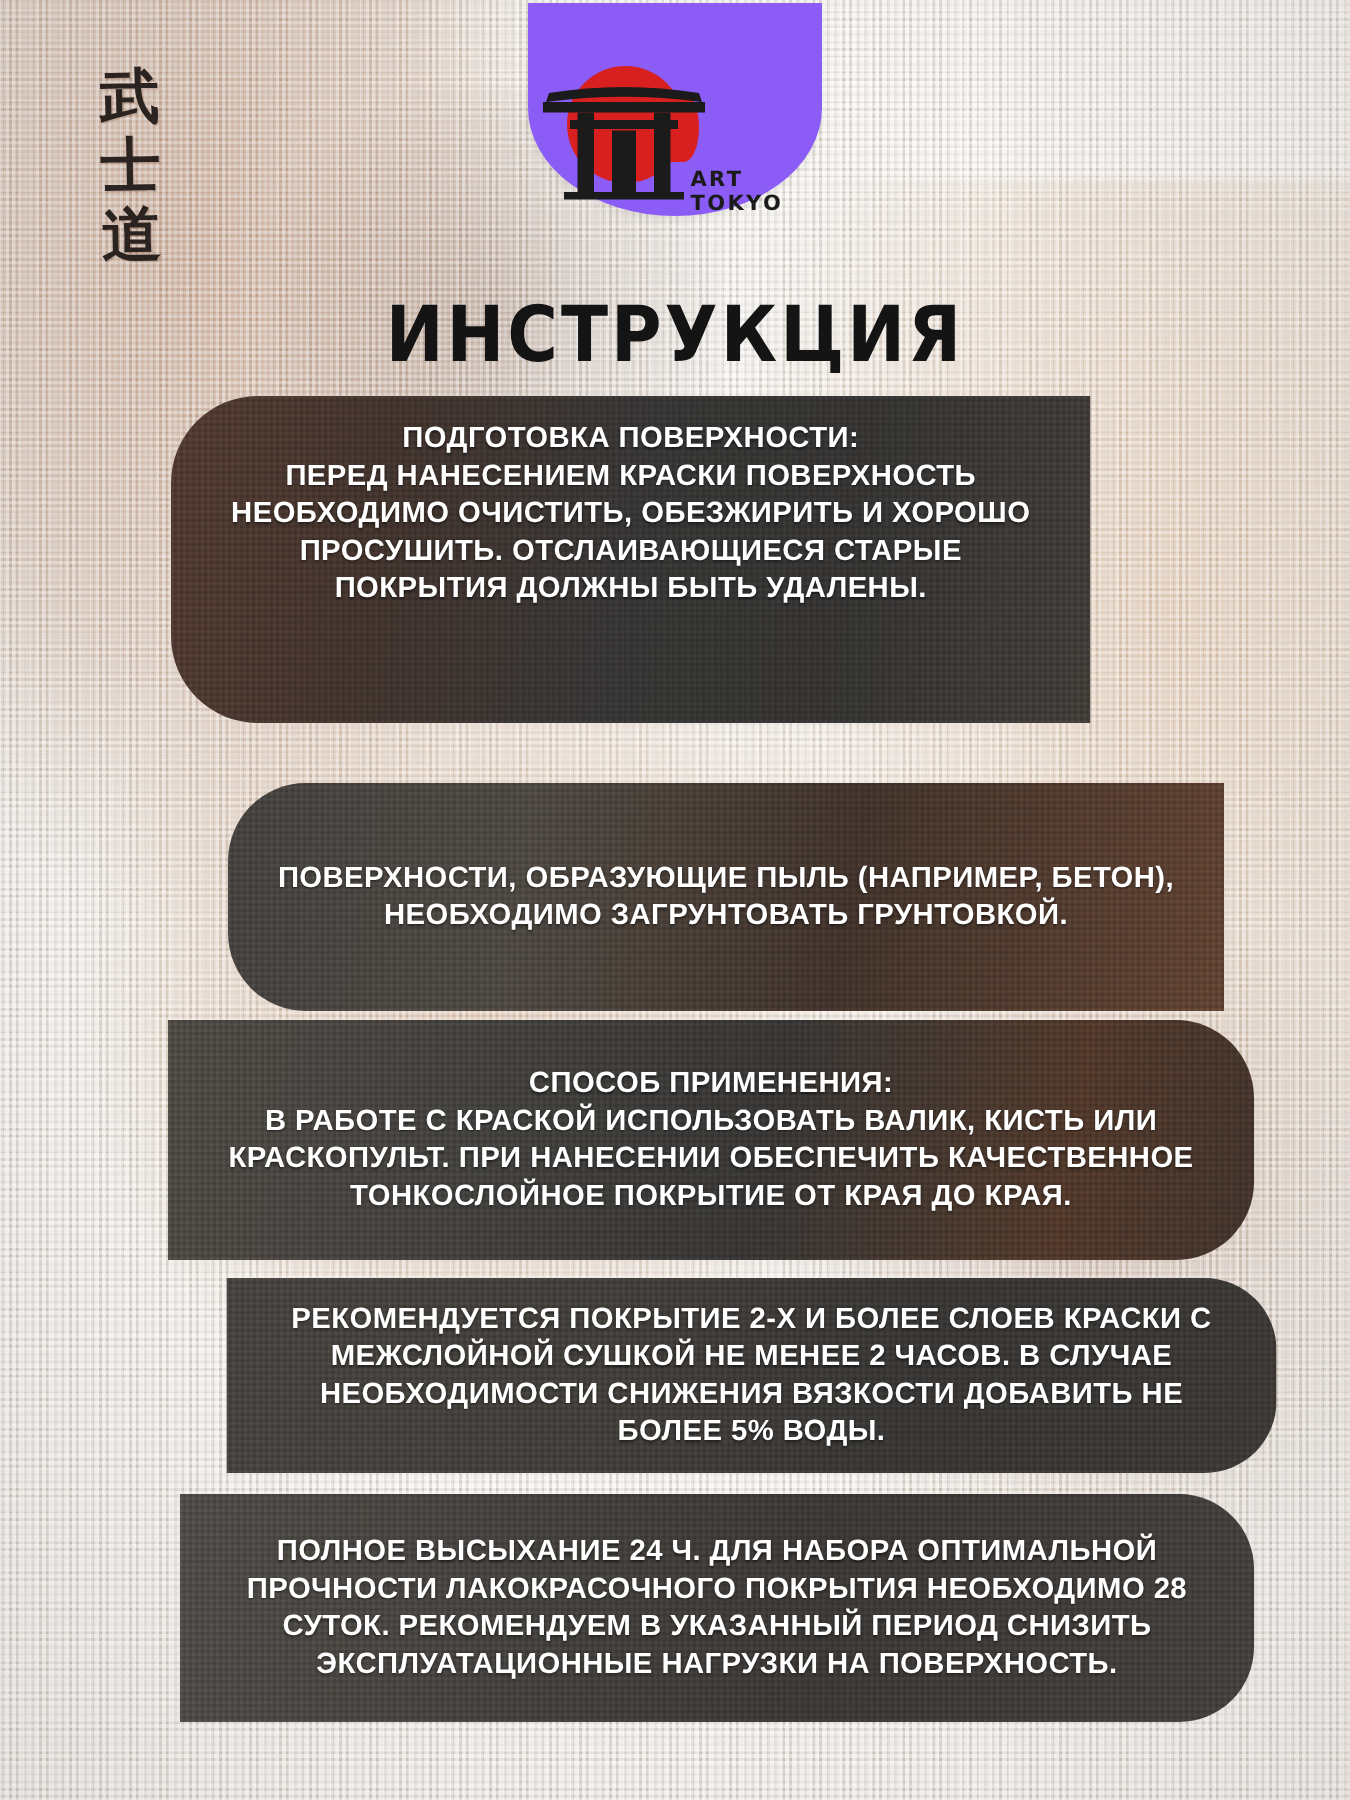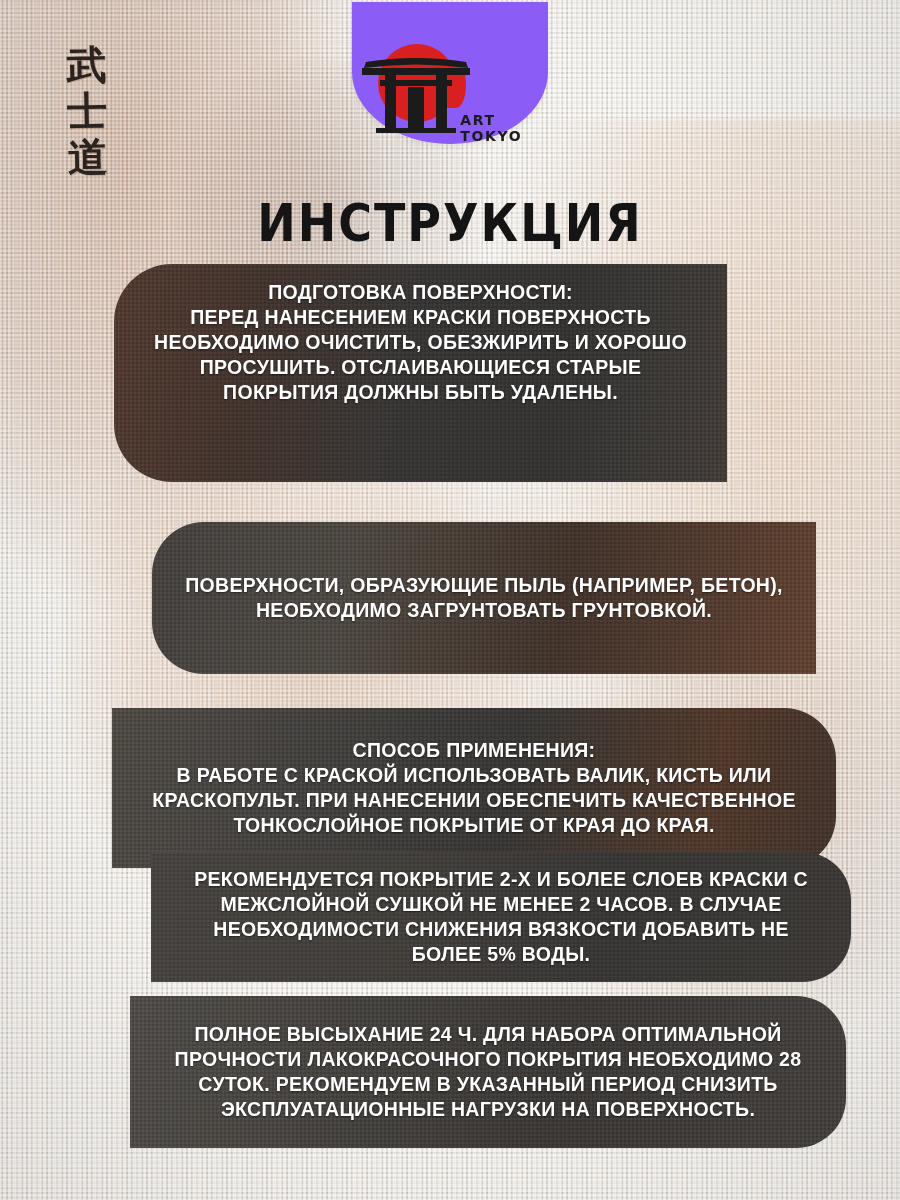--- a/index.html
+++ b/index.html
@@ -201,21 +201,21 @@
   .b2 {
     left: 152px; top: 506px; width: 664px; height: 152px;
     border-radius: 52px 0 0 52px;
     background:
       repeating-linear-gradient(90deg, rgba(255,255,255,0.05) 0 2px, rgba(0,0,0,0.10) 2px 4px),
       repeating-linear-gradient(0deg, rgba(255,255,255,0.05) 0 2px, rgba(0,0,0,0.10) 2px 4px),
       linear-gradient(100deg, #4d4a47 0%, #565049 30%, #4a3a31 62%, #6b4a38 100%);
     margin-top: 16px;
   }
   .b3 {
-    left: 112px; top: 708px; width: 724px; height: 160px;
+    left: 112px; top: 680px; width: 724px; height: 160px;
     border-radius: 0 52px 52px 0;
     background:
       repeating-linear-gradient(90deg, rgba(255,255,255,0.05) 0 2px, rgba(0,0,0,0.10) 2px 4px),
       repeating-linear-gradient(0deg, rgba(255,255,255,0.05) 0 2px, rgba(0,0,0,0.10) 2px 4px),
       linear-gradient(100deg, #57524c 0%, #4b4946 28%, #3f3d3b 55%, #5a3f30 82%, #4a3a32 100%);
   }
   .b4 {
     left: 114px; top: 852px; width: 700px; height: 130px;
     border-radius: 0 48px 48px 0;
     background:
@@ -224,21 +224,20 @@
       linear-gradient(100deg, #4f4b47 0%, #4a4642 35%, #3f3d3b 65%, #433f3c 100%);
     margin-left: 37px;
   }
   .b5 {
     left: 120px; top: 996px; width: 716px; height: 152px;
     border-radius: 0 50px 50px 0;
     background:
       repeating-linear-gradient(90deg, rgba(255,255,255,0.05) 0 2px, rgba(0,0,0,0.10) 2px 4px),
       repeating-linear-gradient(0deg, rgba(255,255,255,0.05) 0 2px, rgba(0,0,0,0.10) 2px 4px),
       linear-gradient(100deg, #585450 0%, #4d4a46 30%, #433f3c 60%, #4b4744 100%);
-    margin-left: 10px;
   }
 </style>
 </head>
 <body>
 
 <div class="page">
 
   <div class="bg-base"></div>
   <div class="bg-smear1"></div>
   <div class="bg-smear2"></div>

